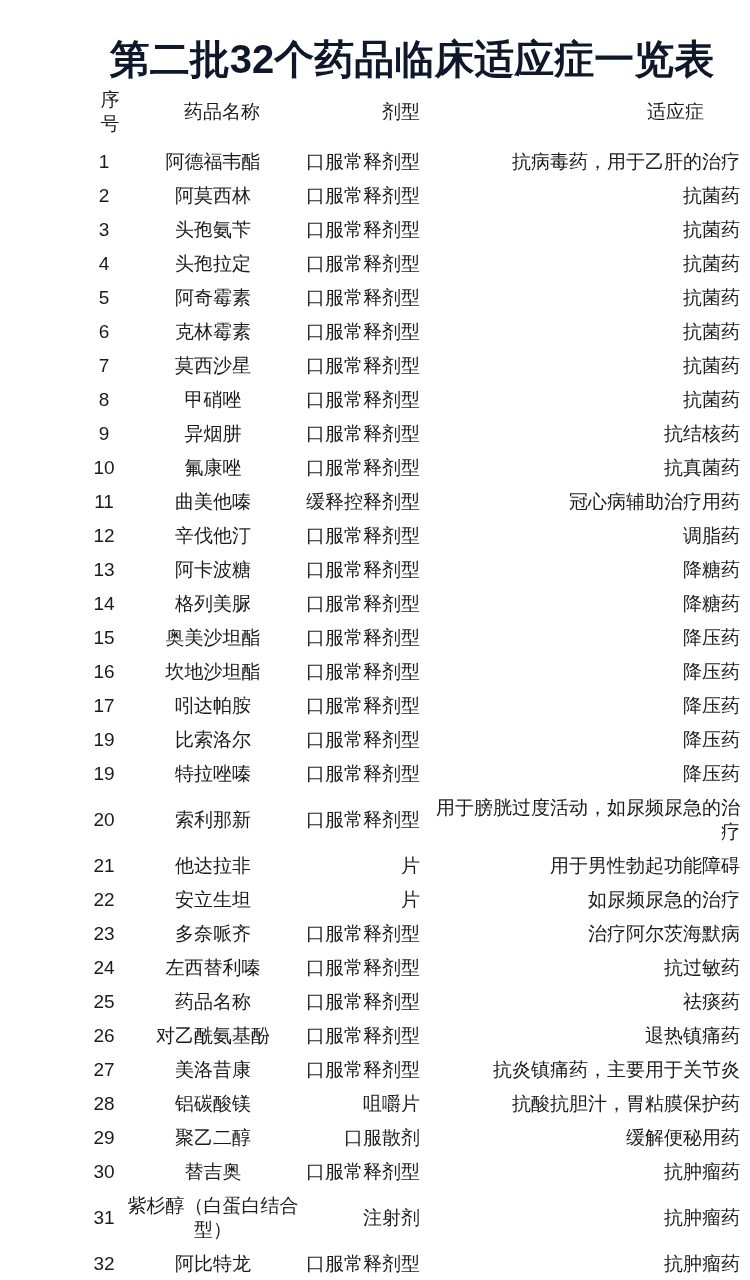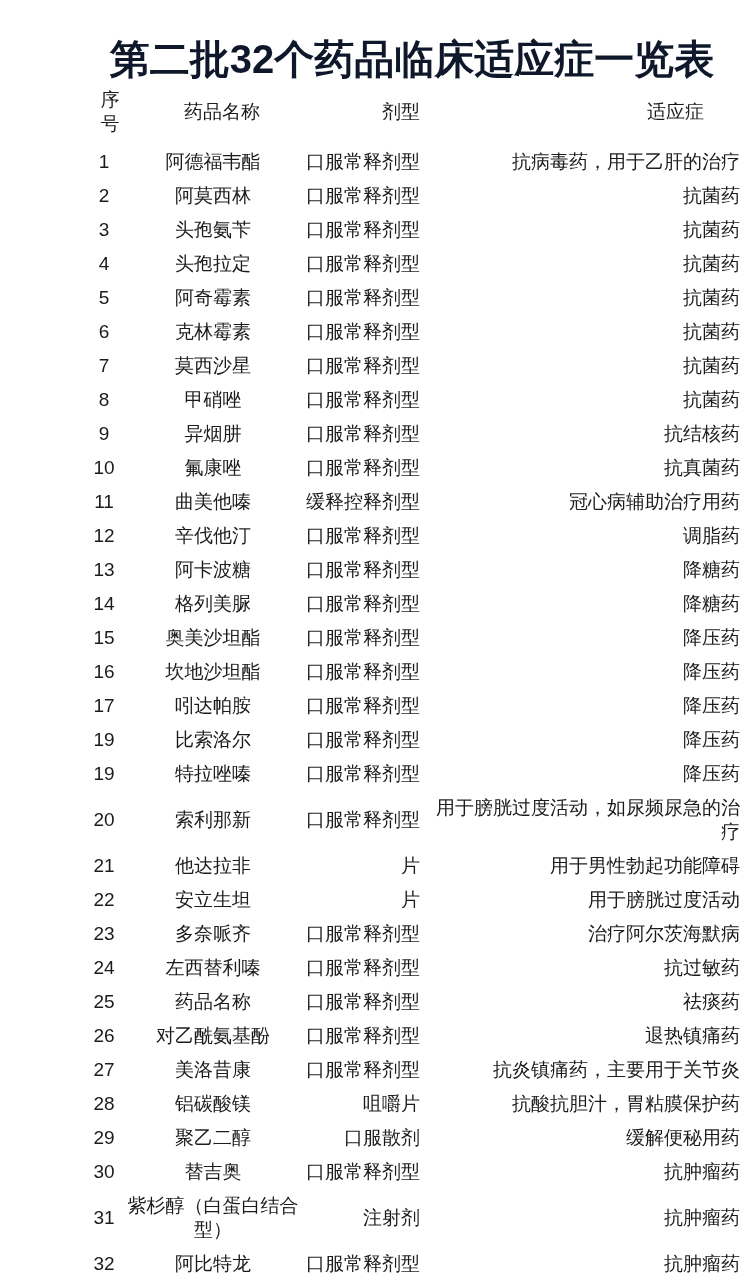--- a/index.html
+++ b/index.html
@@ -222,21 +222,21 @@
       <td class="c-index">21</td>
       <td class="c-name">他达拉非</td>
       <td class="c-form">片</td>
       <td class="c-ind">用于男性勃起功能障碍</td>
     </tr>
 
     <tr>
       <td class="c-index">22</td>
       <td class="c-name">安立生坦</td>
       <td class="c-form">片</td>
-      <td class="c-ind">用于膀胱过度活动</td>
+      <td class="c-ind">如尿频尿急的治疗</td>
     </tr>
 
     <tr>
       <td class="c-index">23</td>
       <td class="c-name">多奈哌齐</td>
       <td class="c-form">口服常释剂型</td>
       <td class="c-ind">治疗阿尔茨海默病</td>
     </tr>
 
     <tr>

